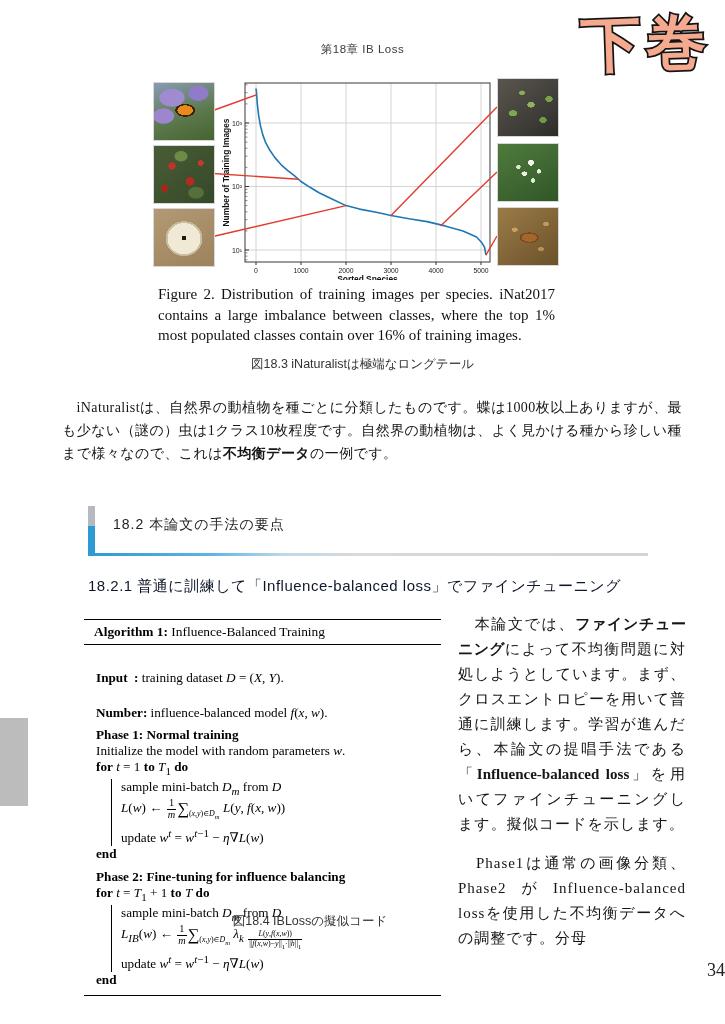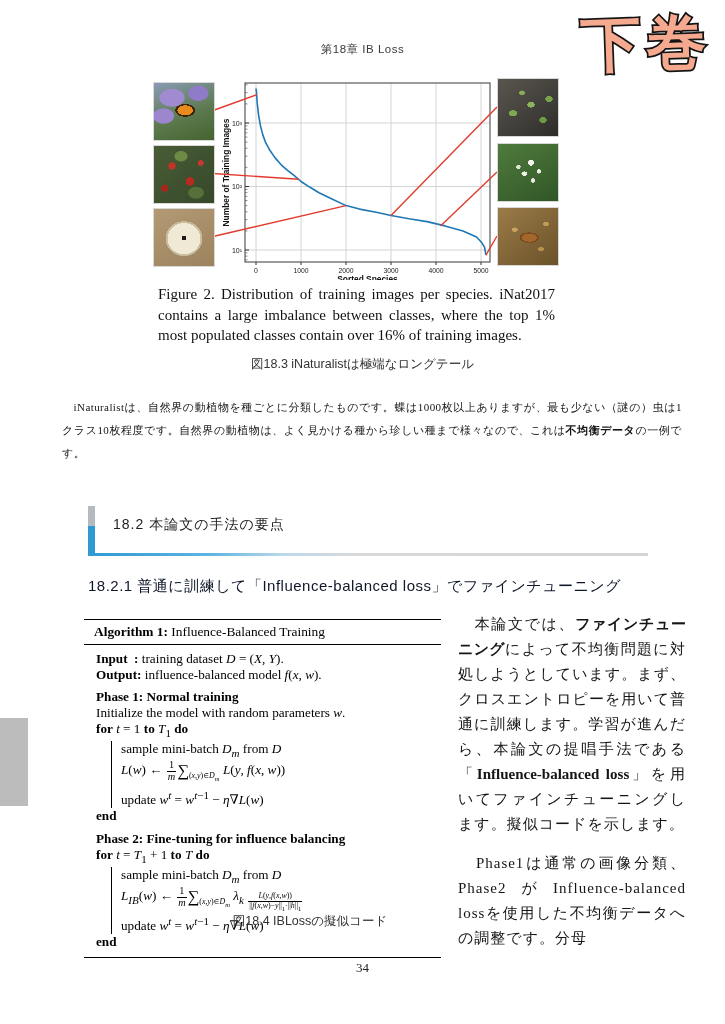--- a/index.html
+++ b/index.html
@@ -62,54 +62,54 @@
     radial-gradient(4px 3px at 28% 38%, #caa05f 0 70%, transparent 76%),
     radial-gradient(4px 3px at 72% 72%, #b8904f 0 70%, transparent 76%),
     radial-gradient(4px 3px at 80% 28%, #c09a58 0 70%, transparent 76%),
     linear-gradient(140deg,#9b7c48,#7e6236 60%,#6b5229);}
 
   
   .fig-cap-en{left:158px;top:284px;width:397px;font-size:15px;line-height:20.5px;text-align:justify;color:#111;}
   .fig-cap-jp{left:0;top:356px;width:725px;text-align:center;font-size:12.5px;color:#333;}
 
   
-  .intro{left:62px;top:396px;width:620px;font-size:11px;line-height:23px;text-align:justify;letter-spacing:0.4px;color:#151515;}
+  .intro{left:62px;top:396px;width:620px;font-size:14px;line-height:23px;text-align:justify;letter-spacing:0.4px;color:#151515;}
 
   
   .h2bar{left:88px;top:506px;width:7px;height:48px;background:linear-gradient(180deg,#b4bac0 0 42%,#2d9ad4 42% 100%);}
   .h2text{left:113px;top:516px;font-size:14px;font-weight:500;color:#1f1f1f;letter-spacing:1px;}
   .h2line{left:88px;top:553px;width:560px;height:2.5px;
           background:linear-gradient(90deg,#2d9ad4 0%,#5fb4e2 22%,#bcd9ea 35%,#d9d9d9 48%,#d4d4d4 100%);}
   .h3text{left:88px;top:577px;font-size:15px;font-weight:500;color:#0f172a;letter-spacing:0.5px;}
 
   
   .alg-box{left:84px;top:619px;width:357px;border-top:1.6px solid #000;border-bottom:1.6px solid #000;
            font-size:13.2px;color:#000;}
   .alg-title{padding:4px 0 4px 10px;border-bottom:1px solid #000;font-size:13.4px;}
   .alg-body{padding:6px 0 7px 12px;}
   .alg-line{line-height:16px;white-space:nowrap;}
-  .alg-line.io{line-height:15.5px;}
+  .alg-line.io{line-height:15.5px;margin-top:19px;}
   .alg-line.phase{margin-top:7px;}
   .alg-line.indent{margin-left:15px;border-left:1px solid #000;padding-left:9px;}
   .frac{display:inline-block;vertical-align:-0.55em;text-align:center;line-height:1.05;font-size:0.78em;margin:0 1px;}
   .frac .num{display:block;border-bottom:1px solid #000;padding:0 1px;}
   .frac .den{display:block;padding:0 1px;}
   .fr2{font-size:0.6em;vertical-align:-0.9em;}
   .sum{font-size:1.25em;vertical-align:-0.12em;}
   sub.lim{font-size:0.6em;}
   .alg-cap{left:110px;top:913px;width:400px;text-align:center;font-size:12.5px;color:#333;}
 
   
   .right-col{left:458px;top:612px;width:228px;font-size:15px;line-height:25px;text-align:justify;
              letter-spacing:1px;color:#151515;}
   .right-col p{margin:0;}
   .right-col p + p{margin-top:14px;}
   .right-col b{letter-spacing:0;}
 
-  .page-num{left:0;top:960px;width:725px;text-align:center;font-size:13px;color:#222;}
+  .page-num{left:0;top:960px;width:725px;text-align:right;font-size:18px;color:#222;}
 </style>
 </head>
 <body>
 
 <div class="abs sans header-title">第18章 IB Loss</div>
 
 <div class="abs sans stamp">下巻</div>
 
 <div class="abs side-tab"></div>
 
@@ -191,21 +191,21 @@
 <div class="abs h2bar"></div>
 <div class="abs sans h2text">18.2 本論文の手法の要点</div>
 <div class="abs h2line"></div>
 
 <div class="abs sans h3text">18.2.1 普通に訓練して「Influence-balanced loss」でファインチューニング</div>
 
 <div class="abs alg-box">
   <div class="alg-title"><b>Algorithm 1:</b> Influence-Balanced Training</div>
   <div class="alg-body">
       <div class="alg-line io"><b>Input&nbsp;&nbsp;:</b> training dataset <i>D</i> = (<i>X</i>, <i>Y</i>).</div>
-      <div class="alg-line io"><b>Output:</b> influence-balanced model <i>f</i>(<i>x</i>, <i>w</i>).</div>
+      <div class="alg-line io"><b>Number:</b> influence-balanced model <i>f</i>(<i>x</i>, <i>w</i>).</div>
       <div class="alg-line phase"><b>Phase 1: Normal training</b></div>
       <div class="alg-line ">Initialize the model with random parameters <i>w</i>.</div>
       <div class="alg-line "><b>for</b> <i>t</i> = 1 <b>to</b> <i>T</i><sub>1</sub> <b>do</b></div>
       <div class="alg-line indent">sample mini-batch <i>D<sub>m</sub></i> from <i>D</i></div>
       <div class="alg-line indent"><i>L</i>(<i>w</i>) ← <span class="frac"><span class="num">1</span><span class="den"><i>m</i></span></span><span class="sum">∑</span><sub class="lim">(<i>x</i>,<i>y</i>)∈<i>D<sub>m</sub></i></sub> <i>L</i>(<i>y</i>, <i>f</i>(<i>x</i>, <i>w</i>))</div>
       <div class="alg-line indent">update <i>w</i><sup><i>t</i></sup> = <i>w</i><sup><i>t</i>−1</sup> − <i>η</i>∇<i>L</i>(<i>w</i>)</div>
       <div class="alg-line "><b>end</b></div>
       <div class="alg-line phase"><b>Phase 2: Fine-tuning for influence balancing</b></div>
       <div class="alg-line "><b>for</b> <i>t</i> = <i>T</i><sub>1</sub> + 1 <b>to</b> <i>T</i> <b>do</b></div>
       <div class="alg-line indent">sample mini-batch <i>D<sub>m</sub></i> from <i>D</i></div>

